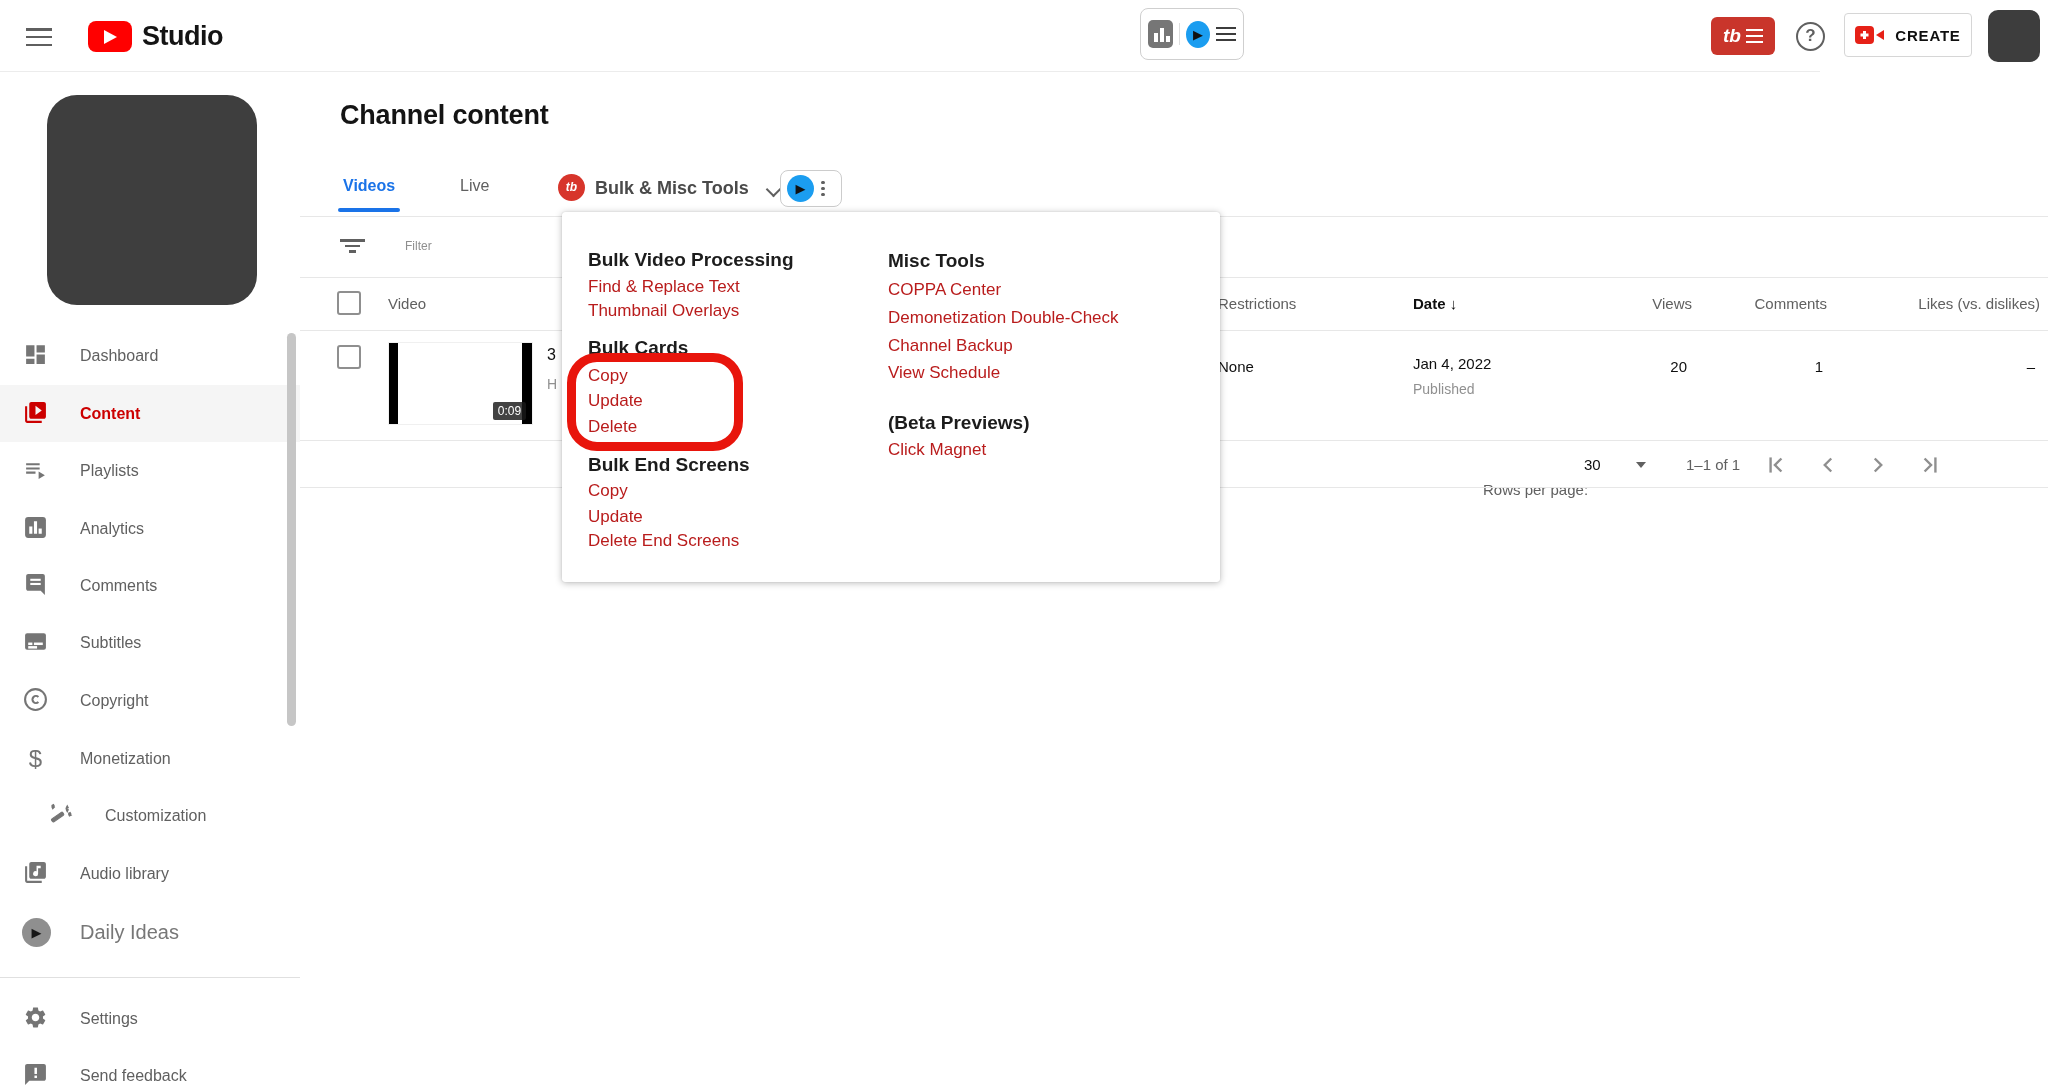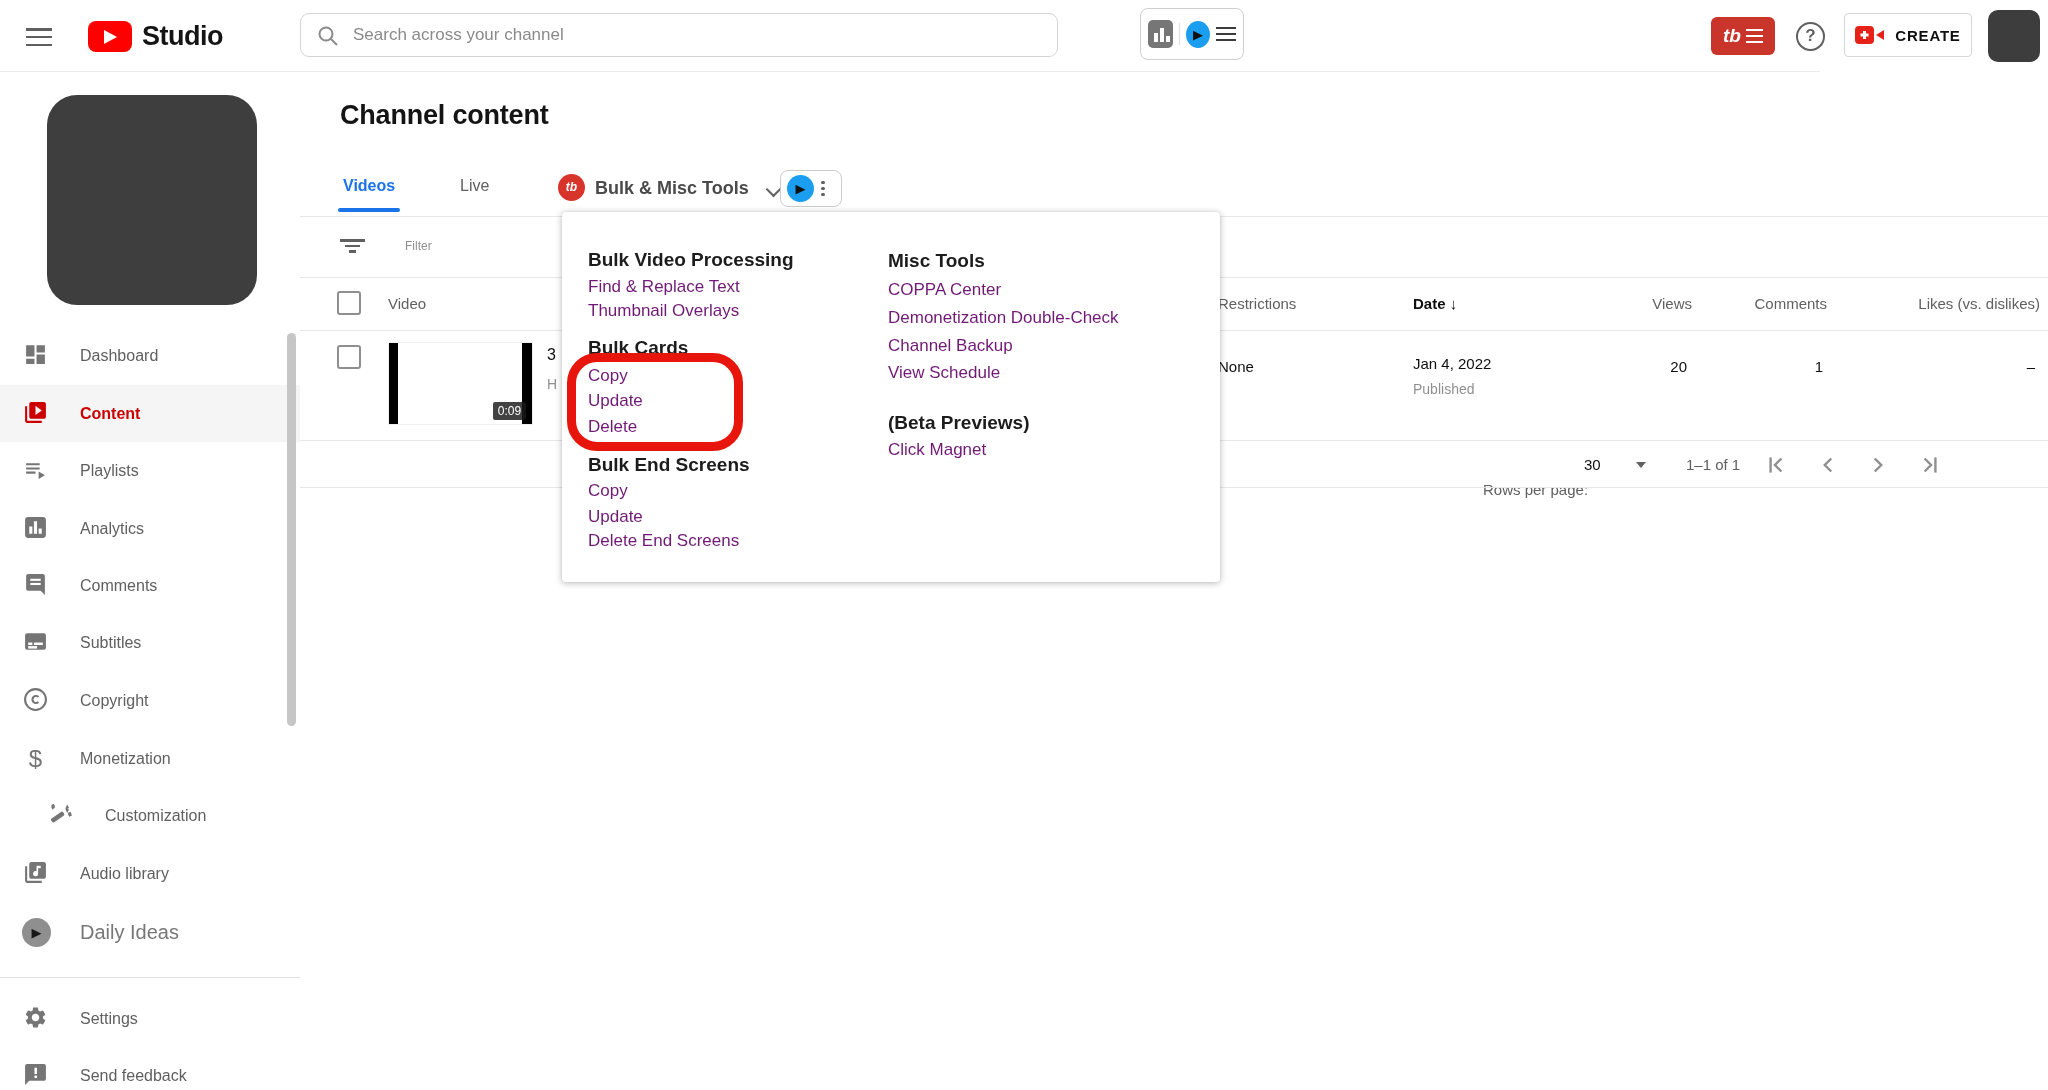--- a/index.html
+++ b/index.html
@@ -88,45 +88,38 @@
   .pg-txt { position:absolute; font-size:15px; color:#606060; }
   .pg-val { color:#0f0f0f; }
   .pg-caret { left:1336px; top:462px; width:0; height:0; border-left:5.5px solid transparent;
               border-right:5.5px solid transparent; border-top:6.5px solid #606060; cursor:pointer; }
   .pg-nav { position:absolute; top:452px; width:26px; height:26px; cursor:pointer; }
 
   
   .dropdown { position:absolute; left:262px; top:212px; width:658px; height:370px; background:#fff;
               border-radius:3px; box-shadow:0 1px 7px rgba(0,0,0,0.28), 0 0 1px rgba(0,0,0,0.2); z-index:50; }
   .dd-h { position:absolute; font-size:19px; font-weight:700; color:#1c1c1c; line-height:22px; }
-  .dd-a { position:absolute; font-size:17px; color:#701a75; line-height:22px; cursor:pointer; }
+  .dd-a { position:absolute; font-size:17px; color:#b91c1c; line-height:22px; cursor:pointer; }
   .annotation { position:absolute; left:5px; top:141px; width:176px; height:98px; border:9px solid #e8150c;
                 border-radius:30px; z-index:5; pointer-events:none; }
 </style>
 </head>
 <body>
 
 <div class="screen">
 
   <div class="topbar">
     <div class="abs hamburger">
         <i></i>
         <i></i>
         <i></i>
       </div>
     <div class="abs ytlogo"></div>
     <div class="abs studio-word">Studio</div>
 
-    <div class="abs searchbox">
-      <svg width="24" height="24" viewBox="0 0 24 24">
-        <circle cx="10" cy="10" r="6.5" fill="none" stroke="#8a8a8a" stroke-width="2"></circle>
-        <line x1="15" y1="15" x2="21" y2="21" stroke="#8a8a8a" stroke-width="2"></line>
-      </svg>
-      <input type="text" placeholder="Search across your channel" style="">
-    </div>
 
     <div class="abs extbox">
       <span class="stats-ic">
         <i style="left:6px;height:9px;"></i>
           <i style="left:12px;height:14px;"></i>
           <i style="left:18px;height:6px;"></i>
       </span>
       <span class="ext-sep"></span>
       <span class="vidiq-circle">▶</span>
       <span class="ext-burger">

